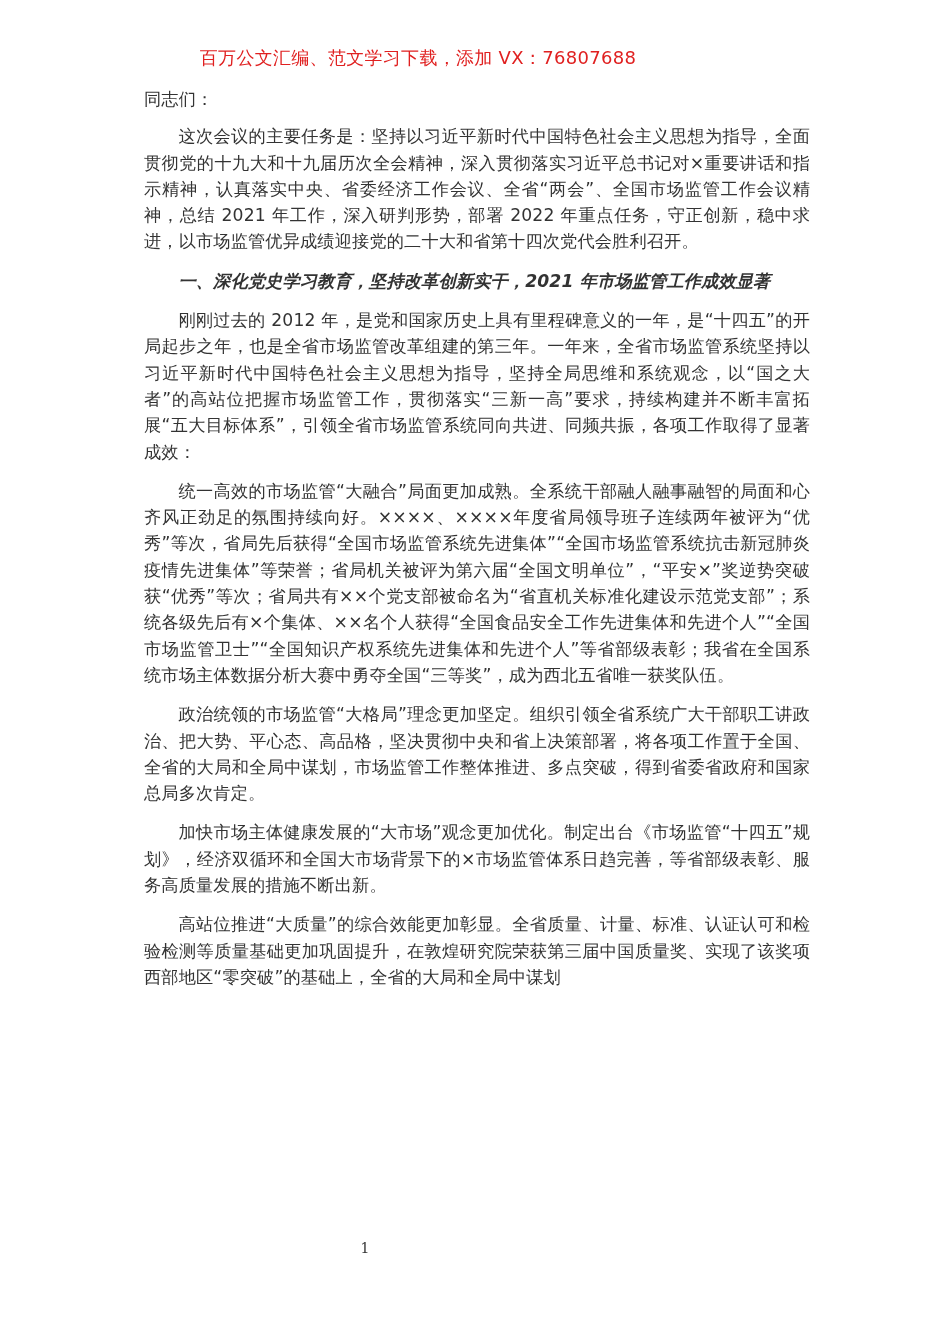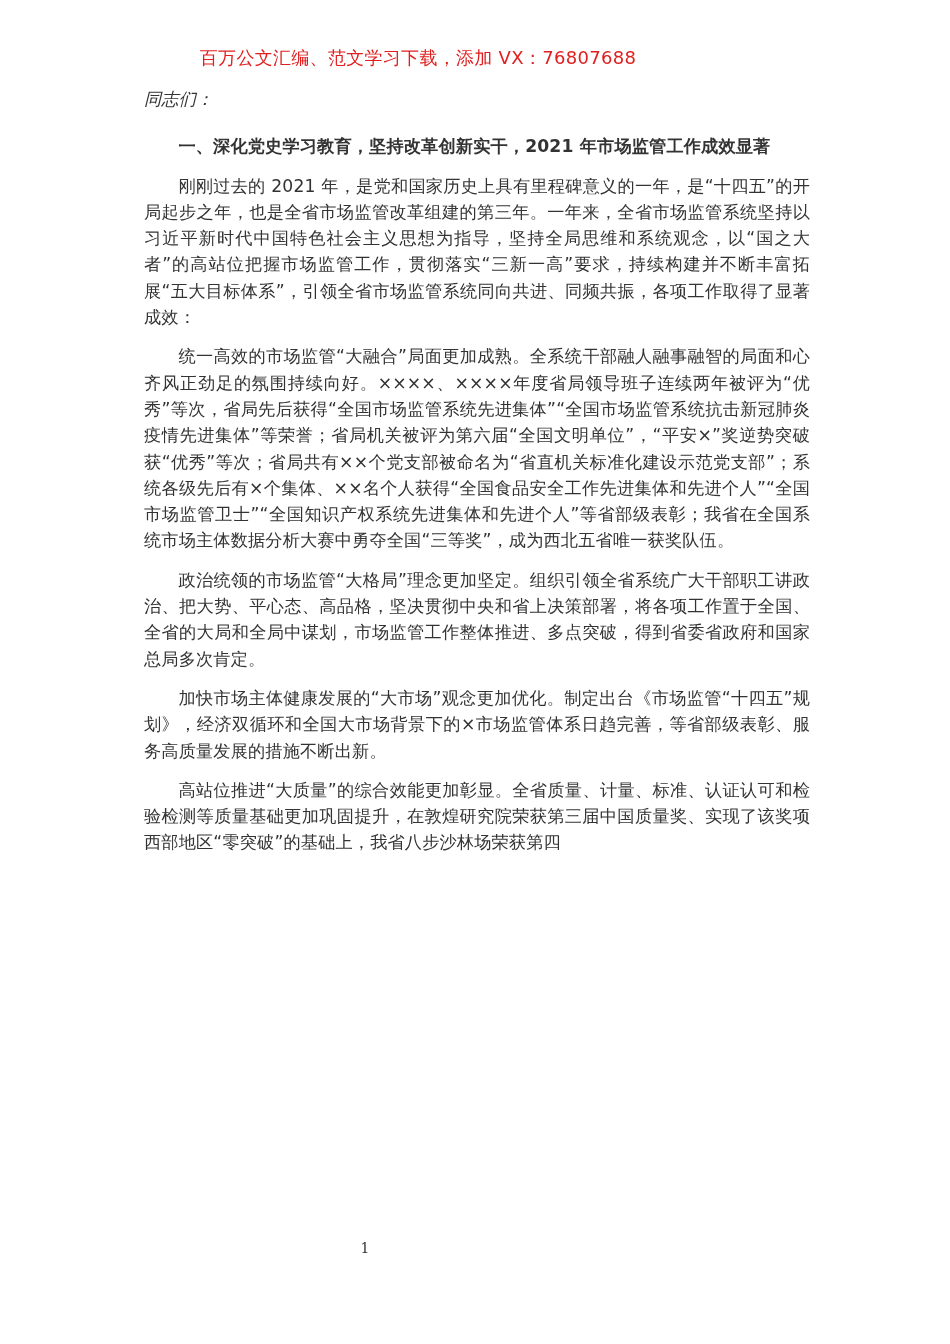--- a/index.html
+++ b/index.html
@@ -3,33 +3,34 @@
   <meta charset="utf-8">
   <style>
     html, body { margin: 0; padding: 0; background: #ffffff; }
     body { width: 950px; height: 1344px; position: relative; overflow: hidden;
       font-family: "DejaVu Sans", "Liberation Sans", sans-serif; color: #333333; }
     .header { position: absolute; top: 46px; left: 0; width: 836px; text-align: center;
       font-size: 18px; color: #e02020; letter-spacing: 0.3px; }
     .page { position: absolute; left: 144px; top: 86px; width: 666px; }
     .para { font-size: 17.2px; line-height: 26.3px; margin: 0 0 13px 0; text-indent: 2em;
       text-align: justify; letter-spacing: 0.15px; }
-    .salutation { text-indent: 0; margin-bottom: 21px; font-style: italic; }
-    .heading { font-weight: bold; }
+    .salutation { text-indent: 0; margin-bottom: 11px; }
+    .heading { font-weight: bold; font-style: italic; }
     .pnum { position: absolute; top: 1240px; left: 0; width: 730px; text-align: center;
       font-family: "DejaVu Serif", "Liberation Serif", serif; font-size: 14px; color: #333; }
   </style>
 </head>
 <body>
 
 <div class="header">百万公文汇编、范文学习下载，添加 VX：76807688</div>
 
 <div class="page">
   <p class="para salutation">同志们：</p>
+  <p class="para">这次会议的主要任务是：坚持以习近平新时代中国特色社会主义思想为指导，全面贯彻党的十九大和十九届历次全会精神，深入贯彻落实习近平总书记对×重要讲话和指示精神，认真落实中央、省委经济工作会议、全省“两会”、全国市场监管工作会议精神，总结 2021 年工作，深入研判形势，部署 2022 年重点任务，守正创新，稳中求进，以市场监管优异成绩迎接党的二十大和省第十四次党代会胜利召开。</p>
   <p class="para heading">一、深化党史学习教育，坚持改革创新实干，2021 年市场监管工作成效显著</p>
-  <p class="para">刚刚过去的 2021 年，是党和国家历史上具有里程碑意义的一年，是“十四五”的开局起步之年，也是全省市场监管改革组建的第三年。一年来，全省市场监管系统坚持以习近平新时代中国特色社会主义思想为指导，坚持全局思维和系统观念，以“国之大者”的高站位把握市场监管工作，贯彻落实“三新一高”要求，持续构建并不断丰富拓展“五大目标体系”，引领全省市场监管系统同向共进、同频共振，各项工作取得了显著成效：</p>
+  <p class="para">刚刚过去的 2012 年，是党和国家历史上具有里程碑意义的一年，是“十四五”的开局起步之年，也是全省市场监管改革组建的第三年。一年来，全省市场监管系统坚持以习近平新时代中国特色社会主义思想为指导，坚持全局思维和系统观念，以“国之大者”的高站位把握市场监管工作，贯彻落实“三新一高”要求，持续构建并不断丰富拓展“五大目标体系”，引领全省市场监管系统同向共进、同频共振，各项工作取得了显著成效：</p>
   <p class="para">统一高效的市场监管“大融合”局面更加成熟。全系统干部融人融事融智的局面和心齐风正劲足的氛围持续向好。××××、××××年度省局领导班子连续两年被评为“优秀”等次，省局先后获得“全国市场监管系统先进集体”“全国市场监管系统抗击新冠肺炎疫情先进集体”等荣誉；省局机关被评为第六届“全国文明单位”，“平安×”奖逆势突破获“优秀”等次；省局共有××个党支部被命名为“省直机关标准化建设示范党支部”；系统各级先后有×个集体、××名个人获得“全国食品安全工作先进集体和先进个人”“全国市场监管卫士”“全国知识产权系统先进集体和先进个人”等省部级表彰；我省在全国系统市场主体数据分析大赛中勇夺全国“三等奖”，成为西北五省唯一获奖队伍。</p>
   <p class="para">政治统领的市场监管“大格局”理念更加坚定。组织引领全省系统广大干部职工讲政治、把大势、平心态、高品格，坚决贯彻中央和省上决策部署，将各项工作置于全国、全省的大局和全局中谋划，市场监管工作整体推进、多点突破，得到省委省政府和国家总局多次肯定。</p>
   <p class="para">加快市场主体健康发展的“大市场”观念更加优化。制定出台《市场监管“十四五”规划》，经济双循环和全国大市场背景下的×市场监管体系日趋完善，等省部级表彰、服务高质量发展的措施不断出新。</p>
-  <p class="para">高站位推进“大质量”的综合效能更加彰显。全省质量、计量、标准、认证认可和检验检测等质量基础更加巩固提升，在敦煌研究院荣获第三届中国质量奖、实现了该奖项西部地区“零突破”的基础上，我省八步沙林场荣获第四</p>
+  <p class="para">高站位推进“大质量”的综合效能更加彰显。全省质量、计量、标准、认证认可和检验检测等质量基础更加巩固提升，在敦煌研究院荣获第三届中国质量奖、实现了该奖项西部地区“零突破”的基础上，全省的大局和全局中谋划</p>
 </div>
 
 <div class="pnum">1</div>
 
 </body></html>

